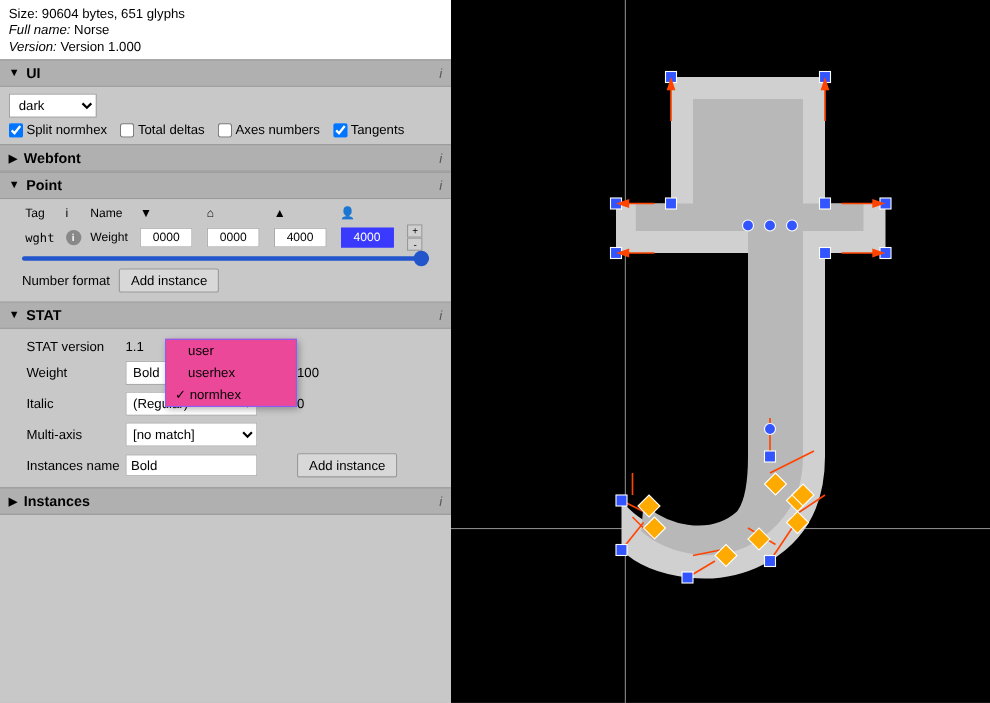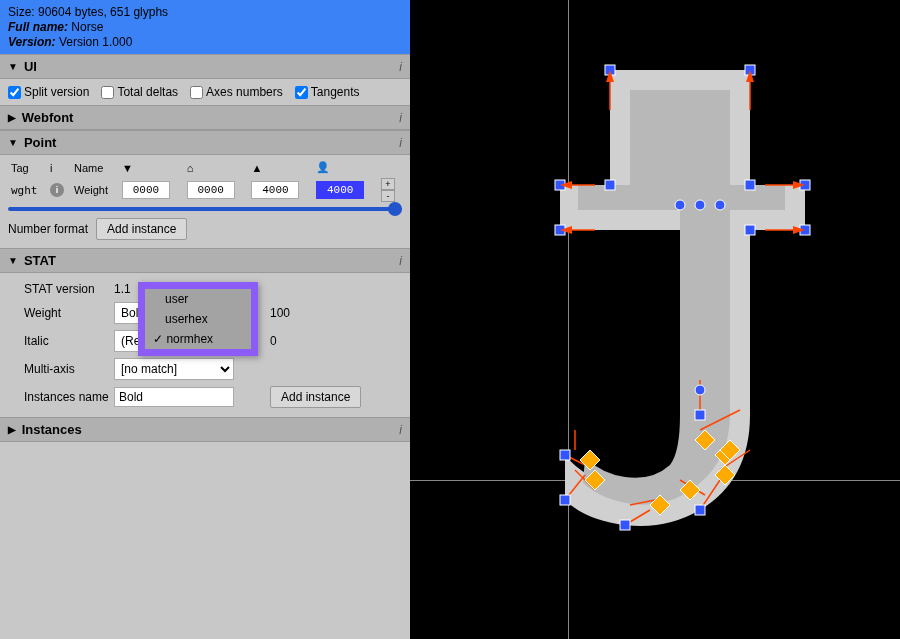--- a/index.html
+++ b/index.html
@@ -12,24 +12,24 @@
       background: #c8c8c8;
       display: flex;
       flex-direction: column;
       overflow-y: auto;
       overflow-x: hidden;
     }
 
     .info-block {
       padding: 4px 8px;
       font-size: 12px;
-      background: #3b82f6;
+      background: #ffffff;
     }
     .info-block p { margin: 1px 0; }
-    .info-block em { font-style: italic; font-weight: bold; margin-top: 22px; }
+    .info-block em { font-style: italic; font-weight: normal; margin-top: 22px; }
 
     
     .section-header {
       background: #b0b0b0;
       display: flex;
       align-items: center;
       justify-content: space-between;
       padding: 4px 8px;
       border-top: 1px solid #999;
       border-bottom: 1px solid #999;
@@ -56,37 +56,36 @@
       background: white;
       border: 1px solid #999;
       font-size: 12px;
     }
 
     .checkbox-row { display: flex; align-items: center; gap: 12px; flex-wrap: wrap; }
     .checkbox-item { display: flex; align-items: center; gap: 3px; font-size: 12px; }
     .checkbox-item input[type=checkbox] { width: 13px; height: 13px; }
 
     
-    .axes-section { padding: 4px 8px; background: #c8c8c8; position: relative; }
+    .axes-section { padding: 4px 20px; background: #c8c8c8; position: relative; }
 
     .axes-table { width: 100%; border-collapse: collapse; font-size: 11px; }
     .axes-table th { text-align: left; padding: 2px 3px; font-weight: normal; }
     .axes-table td { padding: 2px 3px; }
 
     .axes-header-row th { vertical-align: bottom; }
     .icon-header { text-align: center; }
 
     .axes-input {
       width: 48px;
       padding: 2px 3px;
       border: 1px solid #aaa;
       background: white;
       font-size: 11px;
       text-align: center;
-      font-family: Liberation Mono, monospace;
     }
     .axes-input.highlight {
       background: #3a3aff;
       color: white;
       border-color: #3a3aff;
     }
 
     .axes-tag { font-family: monospace; font-size: 11px; }
     .axes-name { font-size: 11px; }
 
@@ -141,22 +140,22 @@
       font-size: 12px;
       cursor: pointer;
       border-radius: 2px;
     }
 
     
     .dropdown-menu {
       position: absolute;
       left: 130px;
       top: 68px;
-      background: #a3a3a3;
-      border: 7px solid #8b5cf6;
+      background: #ec4899;
+      border: 1px solid #8b5cf6;
       box-shadow: 2px 2px 6px rgba(0,0,0,0.3);
       z-index: 100;
       min-width: 120px;
       font-size: 12px;
     }
     .dropdown-item {
       padding: 3px 10px 3px 20px;
       cursor: pointer;
     }
     .dropdown-item.checked { padding-left: 8px; }
@@ -257,24 +256,31 @@
 
   <div class="section-header">
     <div class="title">
       <span class="triangle">▼</span>
       <span>UI</span>
     </div>
     <span class="section-info">i</span>
   </div>
 
   <div class="ui-section">
+    <div class="ui-row">
+      <select class="theme-select">
+        <option>dark</option>
+        <option>light</option>
+        <option>system</option>
+      </select>
+    </div>
     <div class="checkbox-row">
       <label class="checkbox-item">
         <input type="checkbox" checked="" style="">
-        <span>Split version</span>
+        <span>Split normhex</span>
       </label>
       <label class="checkbox-item">
         <input type="checkbox" style="">
         <span>Total deltas</span>
       </label>
       <label class="checkbox-item">
         <input type="checkbox" style="">
         <span>Axes numbers</span>
       </label>
       <label class="checkbox-item">

